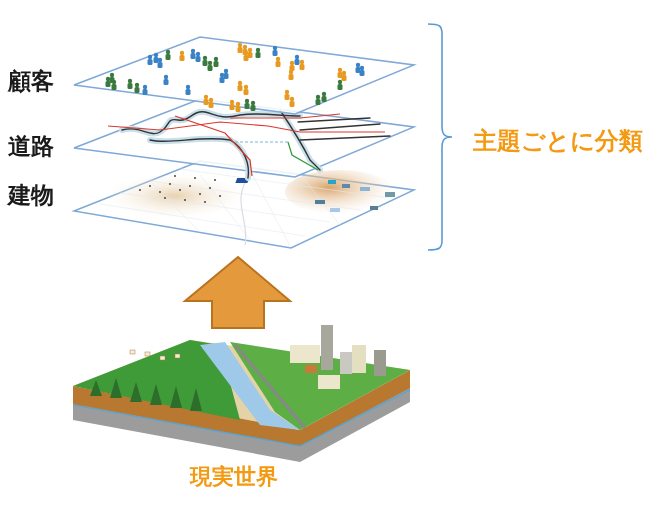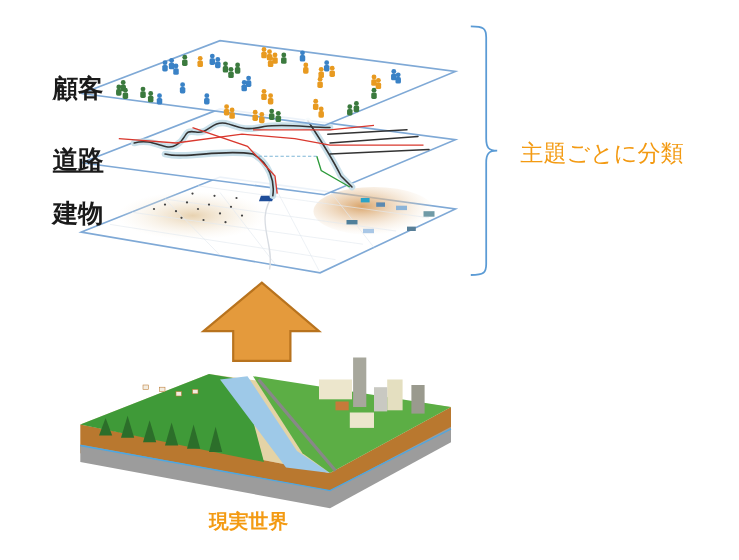--- a/index.html
+++ b/index.html
@@ -1,19 +1,19 @@
 <!DOCTYPE html>
 <html><head>
 <meta charset="utf-8">
 <style>
   html,body{margin:0;padding:0;background:#ffffff;}
   body{width:672px;height:509px;position:relative;overflow:hidden;font-family:"DejaVu Sans","Liberation Sans",sans-serif;}
-  .layer-label{position:absolute;left:8px;font-size:23px;font-weight:bold;color:#1a1a1a;line-height:1;margin-left:40px;}
-  .theme-label{position:absolute;left:473px;top:125px;font-size:21px;font-weight:normal;color:#f39a12;white-space:nowrap;}
-  .world-label{position:absolute;left:190px;top:462px;font-size:18px;font-weight:bold;color:#f39a12;white-space:nowrap;}
+  .layer-label{position:absolute;left:8px;font-size:23px;font-weight:bold;color:#1a1a1a;line-height:1;}
+  .theme-label{position:absolute;left:473px;top:125px;font-size:24px;font-weight:bold;color:#f39a12;white-space:nowrap;}
+  .world-label{position:absolute;left:190px;top:462px;font-size:22px;font-weight:bold;color:#f39a12;white-space:nowrap;}
   svg{position:absolute;left:0;top:0;}
 </style>
 </head>
 <body>
 
 <svg width="672" height="509" viewBox="0 0 672 509">
   <defs>
     <radialGradient id="sandL" cx="50%" cy="50%" r="50%">
       <stop offset="0%" stop-color="#e8d2b0"></stop>
       <stop offset="100%" stop-color="#f7efe2" stop-opacity="0"></stop>
@@ -189,17 +189,17 @@
       <rect x="374" y="350" width="12" height="26" fill="#9a9a8e"></rect>
       <rect x="340" y="352" width="12" height="22" fill="#c9c9c2"></rect>
       <rect x="290" y="345" width="30" height="18" fill="#ece6cc"></rect>
       <rect x="318" y="375" width="22" height="14" fill="#ece6cc"></rect>
       <rect x="305" y="365" width="12" height="8" fill="#c77a3a"></rect>
     </g>
   </g>
 </svg>
 
 <div class="layer-label" style="top:70px;">顧客</div>
-<div class="layer-label" style="top:135px;text-decoration:underline;">道路</div>
+<div class="layer-label" style="top:135px;">道路</div>
 <div class="layer-label" style="top:184px;">建物</div>
 
 <div class="theme-label">主題ごとに分類</div>
 <div class="world-label">現実世界</div>
 
 </body></html>

